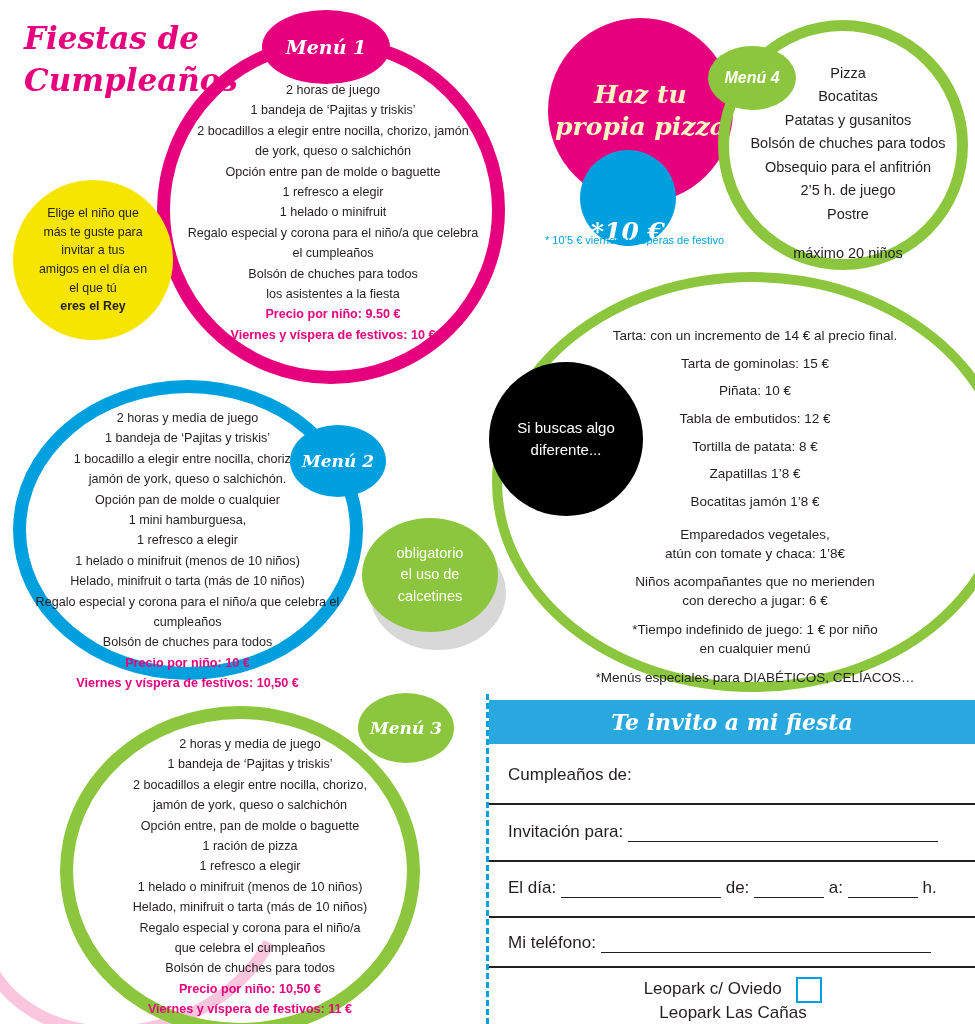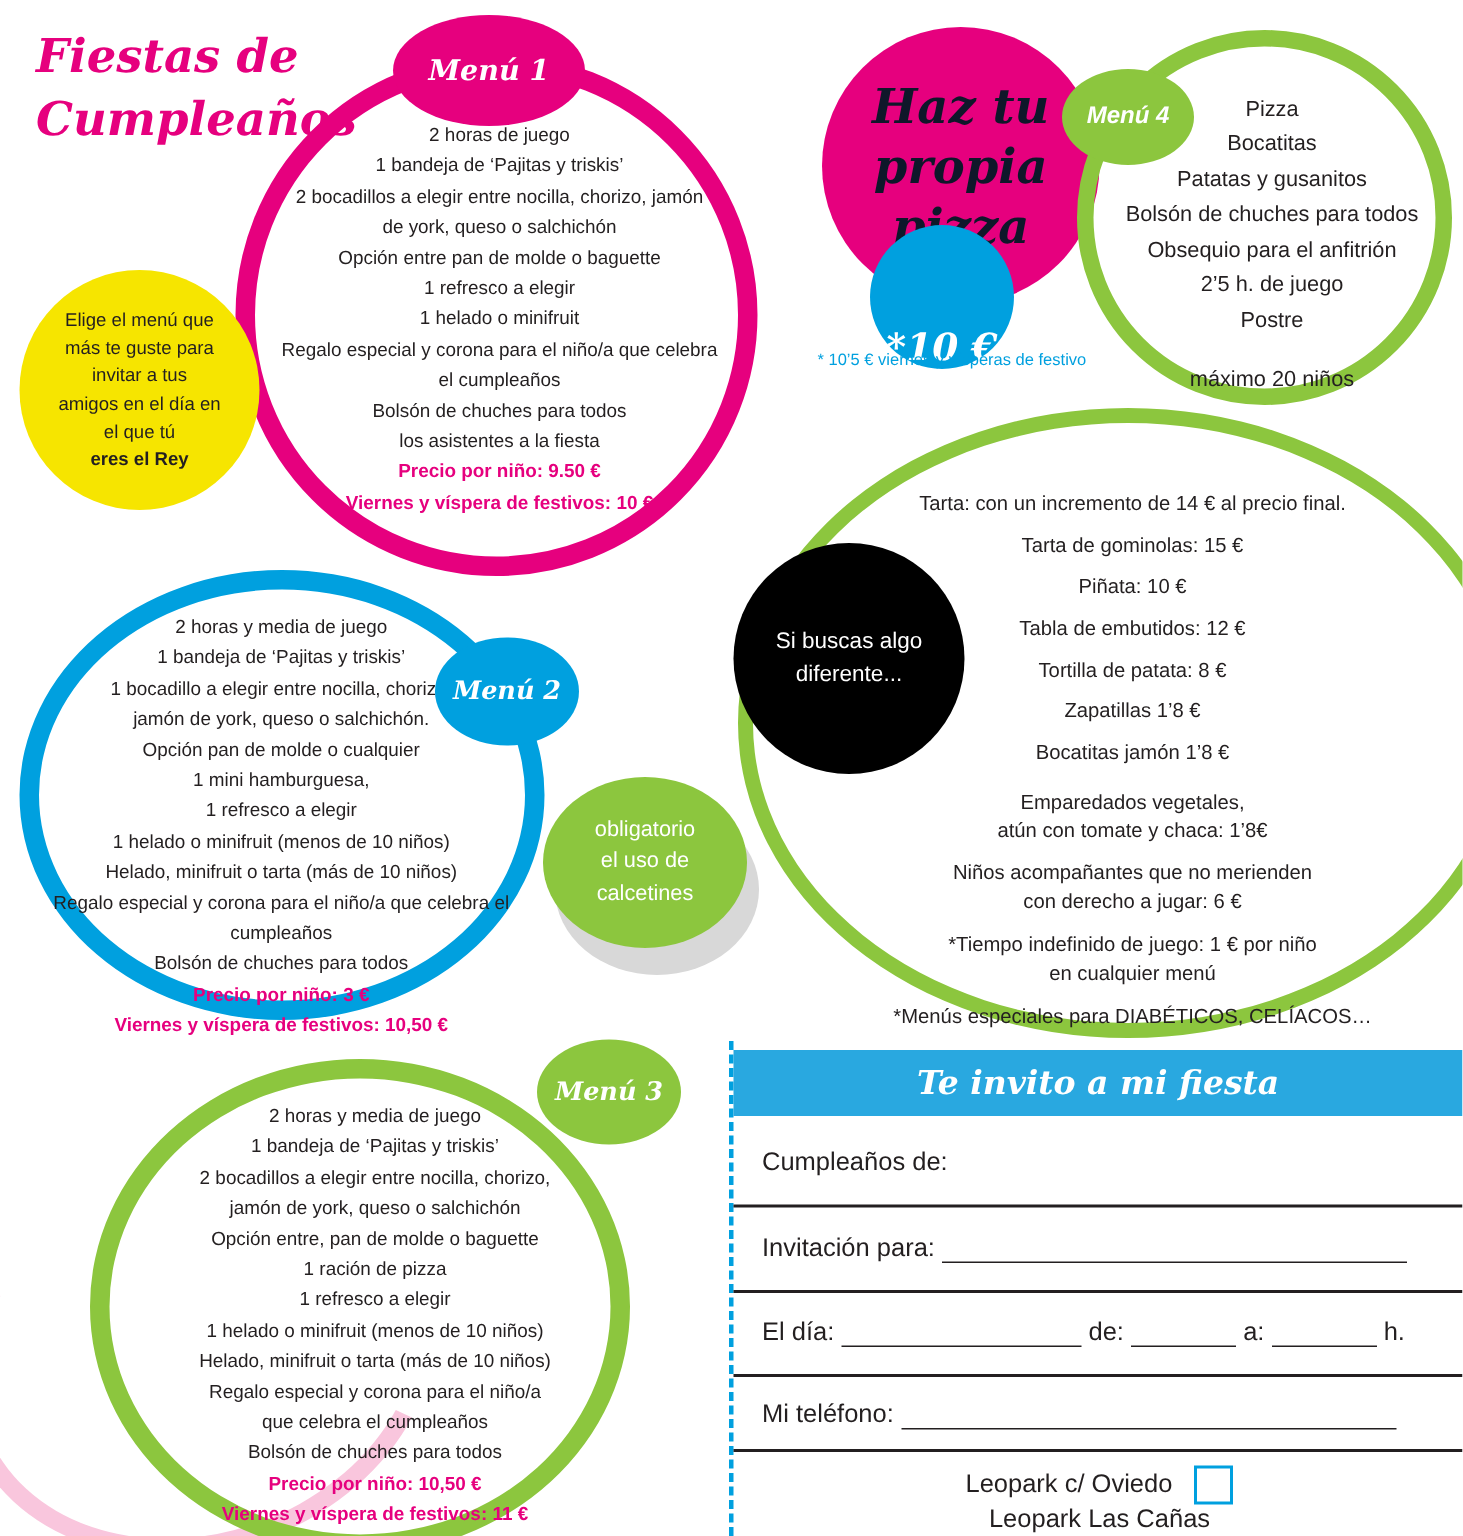--- a/index.html
+++ b/index.html
@@ -50,21 +50,21 @@
   #m3-text{left:95px;top:734px;width:310px;font-size:12.6px;line-height:1.62;text-align:center;}
   #m3-text .price{color:#e6007e;font-weight:bold;}
   #m3-badge{left:358px;top:693px;width:96px;height:70px;background:#8cc63e;border-radius:50%;}
   #m3-badge span{font-family:"DejaVu Serif",serif;font-style:italic;font-weight:bold;color:#fff;font-size:17px;}
 
   
   #swoosh{left:-30px;top:770px;width:300px;height:240px;border:12px solid #f9c6dd;border-radius:50%;border-right-color:transparent;border-top-color:transparent;transform:rotate(-20deg);}
 
   
   #pizza-circle{left:548px;top:18px;width:185px;height:185px;background:#e6007e;}
-  #pizza-circle .inner{font-family:"DejaVu Serif",serif;font-style:italic;font-weight:bold;color:#0f172a;font-size:32px;line-height:1.25;}
+  #pizza-circle .inner{font-family:"DejaVu Serif",serif;font-style:italic;font-weight:bold;color:#fef9c3;font-size:25px;line-height:1.25;}
   #pizza-price{left:580px;top:150px;width:96px;height:96px;background:#00a0df;align-items:flex-end;}
   #pizza-price span{font-family:"DejaVu Serif",serif;font-style:italic;font-weight:bold;color:#fff;font-size:25px;}
   #pizza-note{left:545px;top:234px;width:220px;font-size:11px;color:#00a0df;}
 
   
   #m4-ring{left:718px;top:20px;width:250px;height:250px;border:11px solid #8cc63e;}
   #m4-text{left:738px;top:62px;width:220px;font-size:14.5px;line-height:1.62;text-align:center;}
   #m4-badge{left:708px;top:46px;width:88px;height:64px;background:#8cc63e;border-radius:50%;}
   #m4-badge span{font-family:Liberation Sans, sans-serif;font-style:italic;font-weight:bold;color:#fff;font-size:16px;}
 
@@ -109,21 +109,21 @@
   <div>los asistentes a la fiesta</div>
   <div class="price">Precio por niño: 9.50 €</div>
   <div class="price">Viernes y víspera de festivos: 10 €</div>
 </div>
 <div id="m1-badge" class="bubble">
   <span>Menú 1</span>
 </div>
 
 <div id="yellow" class="bubble">
   <div class="inner">
-    <div>Elige el menú que</div>
+    <div>Elige el niño que</div>
     <div>más te guste para</div>
     <div>invitar a tus</div>
     <div>amigos en el día en</div>
     <div>el que tú</div>
     <div style="font-weight:bold">eres el Rey</div>
   </div>
 </div>
 
 <div id="m2-ring" class="ring"></div>
 <div id="m2-text" class="abs">
@@ -132,21 +132,21 @@
   <div>1 bocadillo a elegir entre nocilla, chorizo,</div>
   <div>jamón de york, queso o salchichón.</div>
   <div>Opción pan de molde o cualquier</div>
   <div>1 mini hamburguesa,</div>
   <div>1 refresco a elegir</div>
   <div>1 helado o minifruit (menos de 10 niños)</div>
   <div>Helado, minifruit o tarta (más de 10 niños)</div>
   <div>Regalo especial y corona para el niño/a que celebra el</div>
   <div>cumpleaños</div>
   <div>Bolsón de chuches para todos</div>
-  <div class="price">Precio por niño: 3 €</div>
+  <div class="price">Precio por niño: 10 €</div>
   <div class="price">Viernes y víspera de festivos: 10,50 €</div>
 </div>
 <div id="m2-badge" class="bubble">
   <span>Menú 2</span>
 </div>
 
 <div id="oblig-shadow" class="abs"></div>
 <div id="oblig" class="bubble">
   <div class="inner">
     <div>obligatorio</div>

